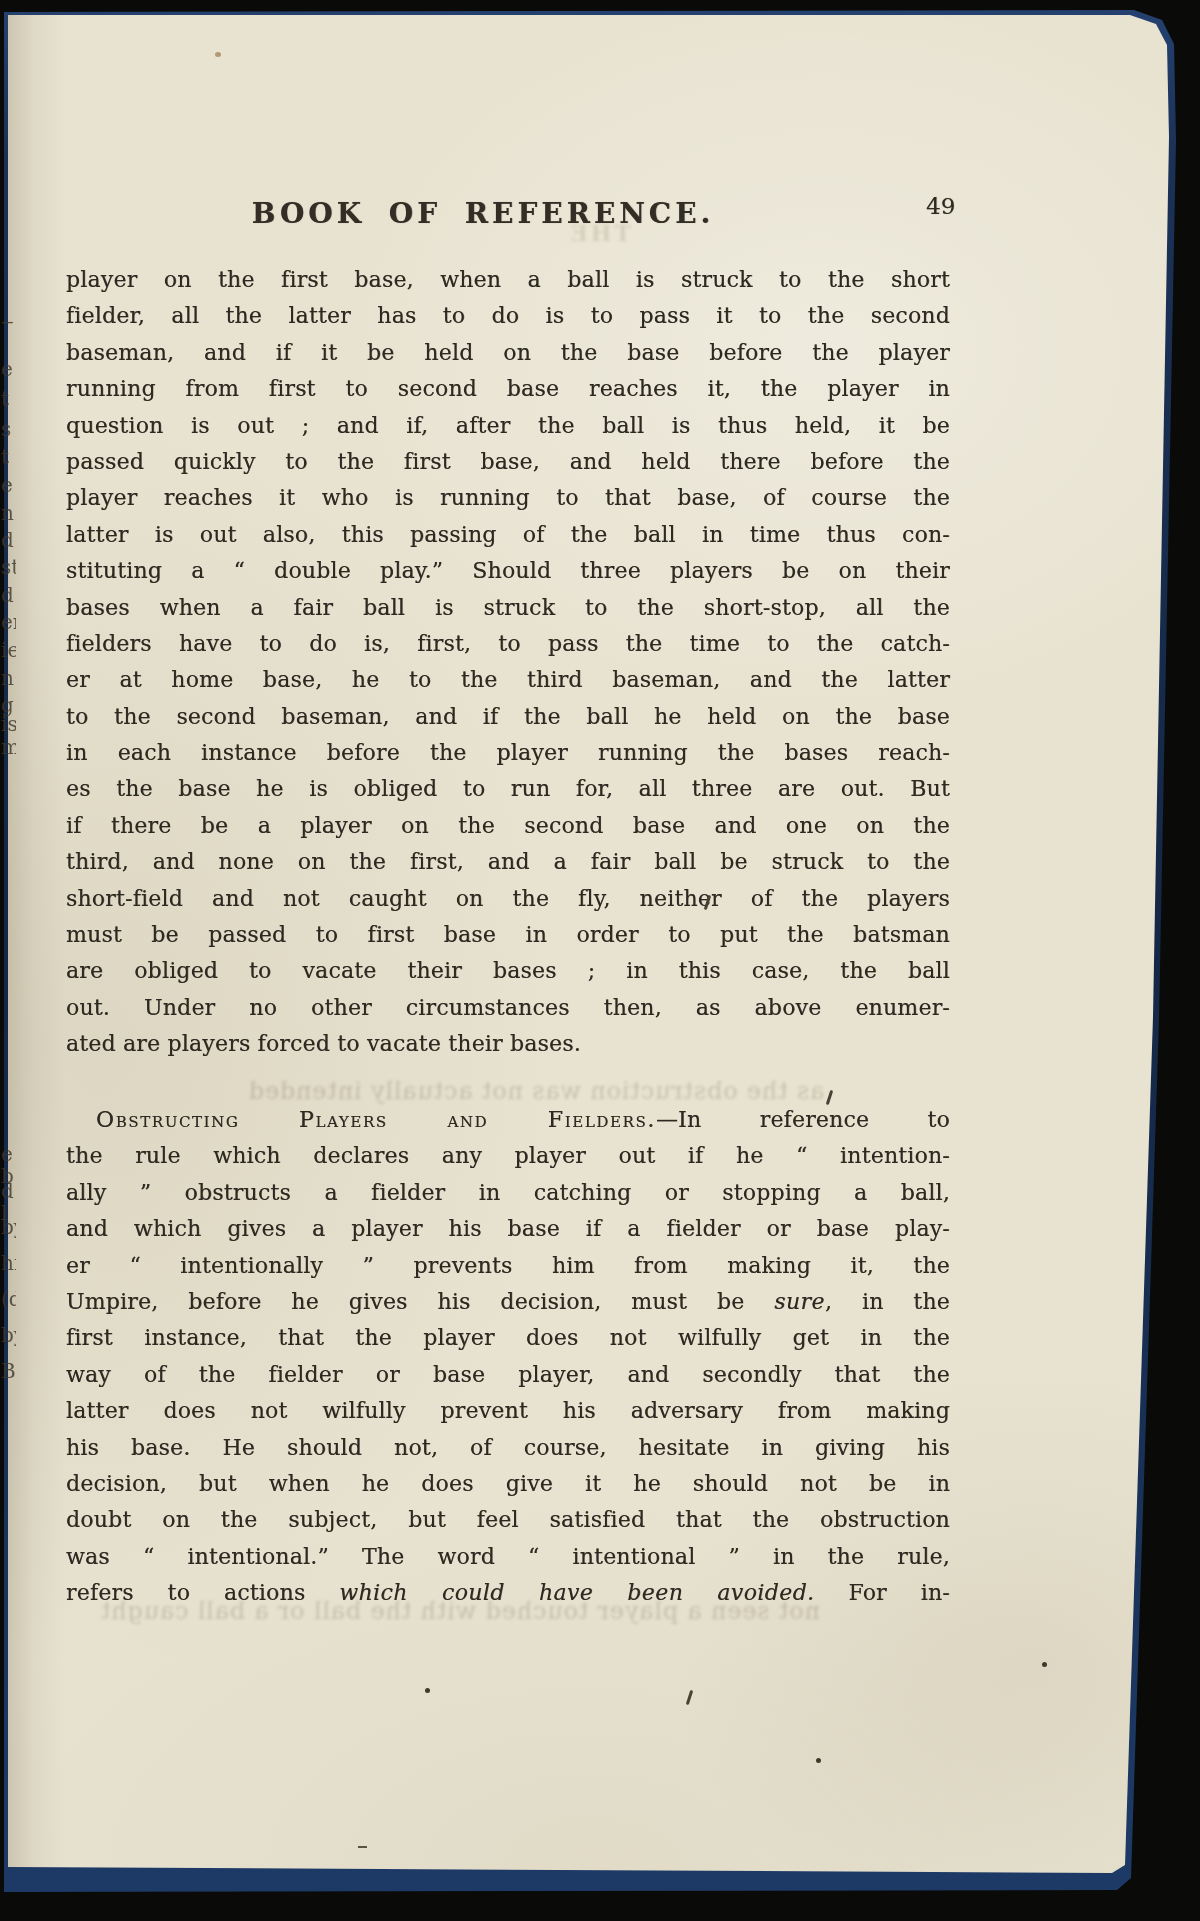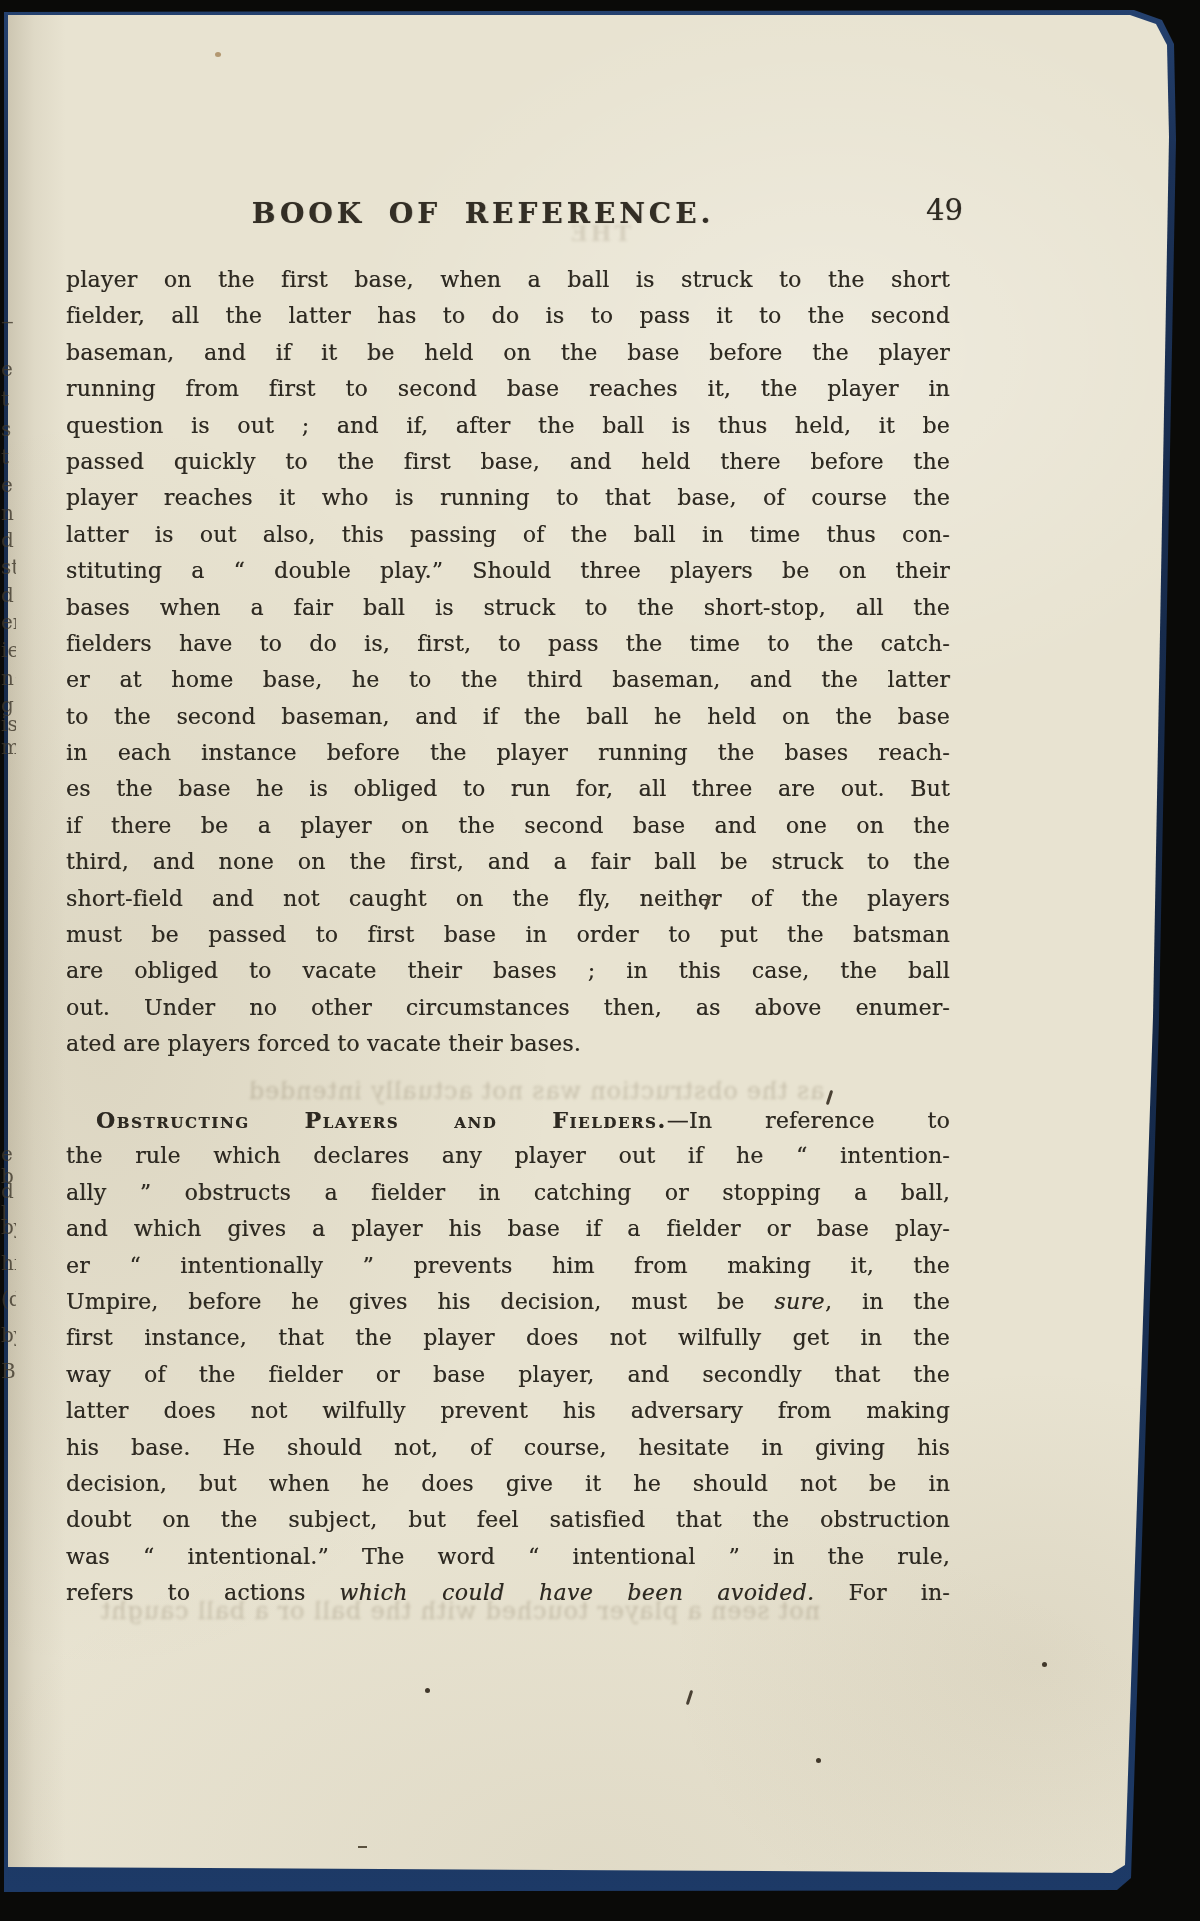--- a/index.html
+++ b/index.html
@@ -32,41 +32,41 @@
   .running-header{
     position:absolute;left:30px;top:182px;width:890px;
     text-align:center;
     font-size:28px;font-weight:bold;
     letter-spacing:4px;word-spacing:10px;
     color:#332e25;
     text-shadow:0.4px 0.4px 0.7px rgba(40,35,28,0.5);
   }
   .page-number{
     position:absolute;left:918px;top:178px;
-    font-size:29px;color:#2e2a22;
+    font-size:23px;color:#2e2a22;
     text-shadow:0.4px 0.4px 0.7px rgba(40,35,28,0.5);
   }
   .paragraph{
     position:absolute;left:58px;width:884px;
     font-size:22px;
     letter-spacing:0.2px;
     color:#2d2921;
     text-shadow:0.35px 0.35px 0.6px rgba(42,37,29,0.55);
   }
   .para-1{top:247px;}
   .para-2{top:1087px;}
   .line{
     height:36.4px;line-height:36.4px;
     text-align:justify;text-align-last:justify;
     white-space:normal;overflow:visible;
   }
   .line.indent{text-indent:30px;}
   .line.endline{text-align-last:left;}
   .line i{font-style:italic;letter-spacing:0.4px;}
-  .line .sc{font-variant:small-caps;letter-spacing:1.6px;font-weight:bold;}
+  .line .sc{font-variant:small-caps;letter-spacing:1.6px;}
   
   .bleed{
     position:absolute;
     transform:scaleX(-1);
     color:#6a5c40;opacity:0.26;
     filter:blur(1.4px);
     font-size:24px;letter-spacing:0.8px;white-space:nowrap;
   }
   .bleed.caps{font-weight:bold;font-size:22px;letter-spacing:3px;opacity:0.17;}
   

